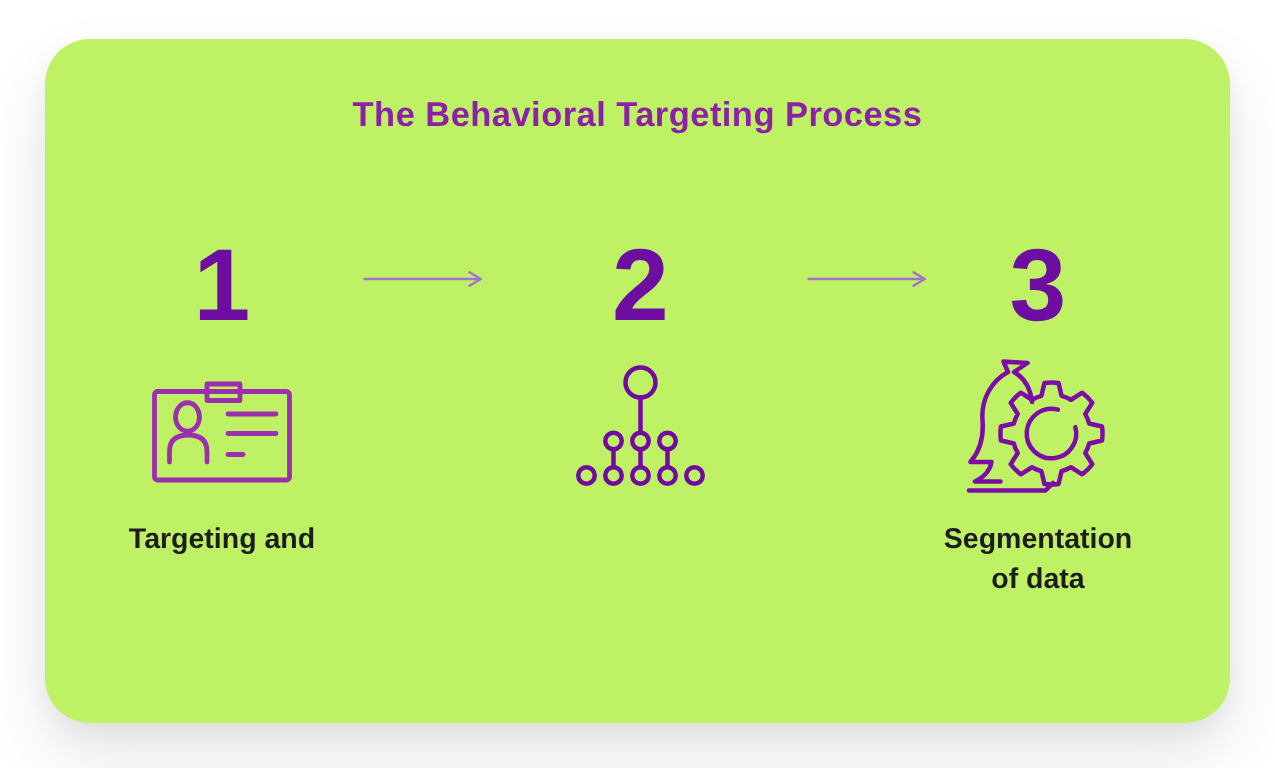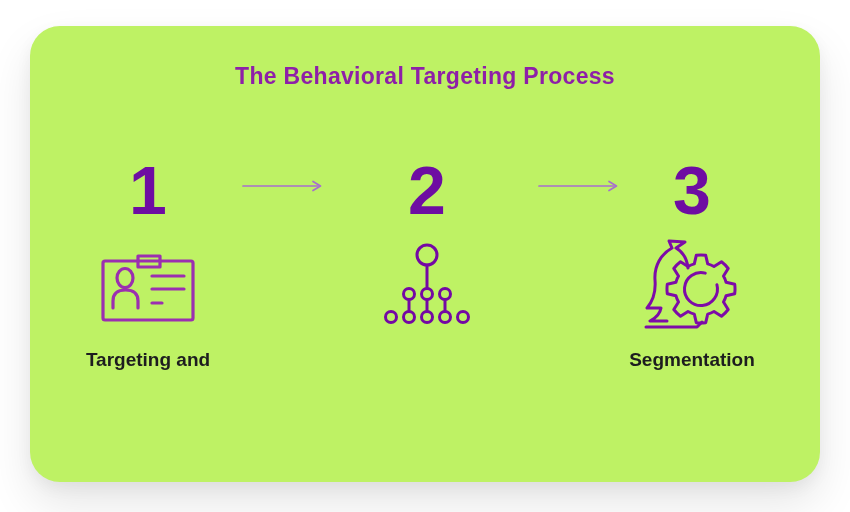--- a/index.html
+++ b/index.html
@@ -113,16 +113,17 @@
     <div class="num">3</div>
     <div class="icon-box">
       <svg width="102" height="92" viewBox="0 0 102 92">
         <path id="gear-shape" class="stroke ic3" d="M 85.1,44.3 L 93.7,46.3 A 34 34 0 0 1 93.7,55.7 L 85.1,57.7 A 26 26 0 0 1 82.5,64.0 L 82.5,64.0 L 87.2,71.5 A 34 34 0 0 1 80.5,78.2 L 73.0,73.5 A 26 26 0 0 1 66.7,76.1 L 66.7,76.1 L 64.7,84.7 A 34 34 0 0 1 55.3,84.7 L 53.3,76.1 A 26 26 0 0 1 47.0,73.5 L 47.0,73.5 L 39.5,78.2 A 34 34 0 0 1 32.8,71.5 L 37.5,64.0 A 26 26 0 0 1 34.9,57.7 L 34.9,57.7 L 26.3,55.7 A 34 34 0 0 1 26.3,46.3 L 34.9,44.3 A 26 26 0 0 1 37.5,38.0 L 37.5,38.0 L 32.8,30.5 A 34 34 0 0 1 39.5,23.8 L 47.0,28.5 A 26 26 0 0 1 53.3,25.9 L 53.3,25.9 L 55.3,17.3 A 34 34 0 0 1 64.7,17.3 L 66.7,25.9 A 26 26 0 0 1 73.0,28.5 L 73.0,28.5 L 80.5,23.8 A 34 34 0 0 1 87.2,30.5 L 82.5,38.0 A 26 26 0 0 1 85.1,44.3 Z" stroke-width="3"></path>
         <path class="stroke ic3" d="M 75.9,46.7 A 16.5 16.5 0 1 1 64.3,35.1" stroke-width="3"></path>
         <path class="stroke ic3" d="M 47,30 C 46,21 42,14 35,10 L 44,4 L 28,3 L 31,10 C 20,16 13,28 14,42 C 15,54 12,63 6,70 L 20,70 C 19,76 15,80 9,83 L 26,83 M 5,89 L 56,89 L 61,84" stroke-width="3"></path>
       </svg>
     </div>
     <div class="label">
       <span>Segmentation</span>
+      <span>of data</span>
     </div>
   </div>
 
 </div>
 
 </body></html>

